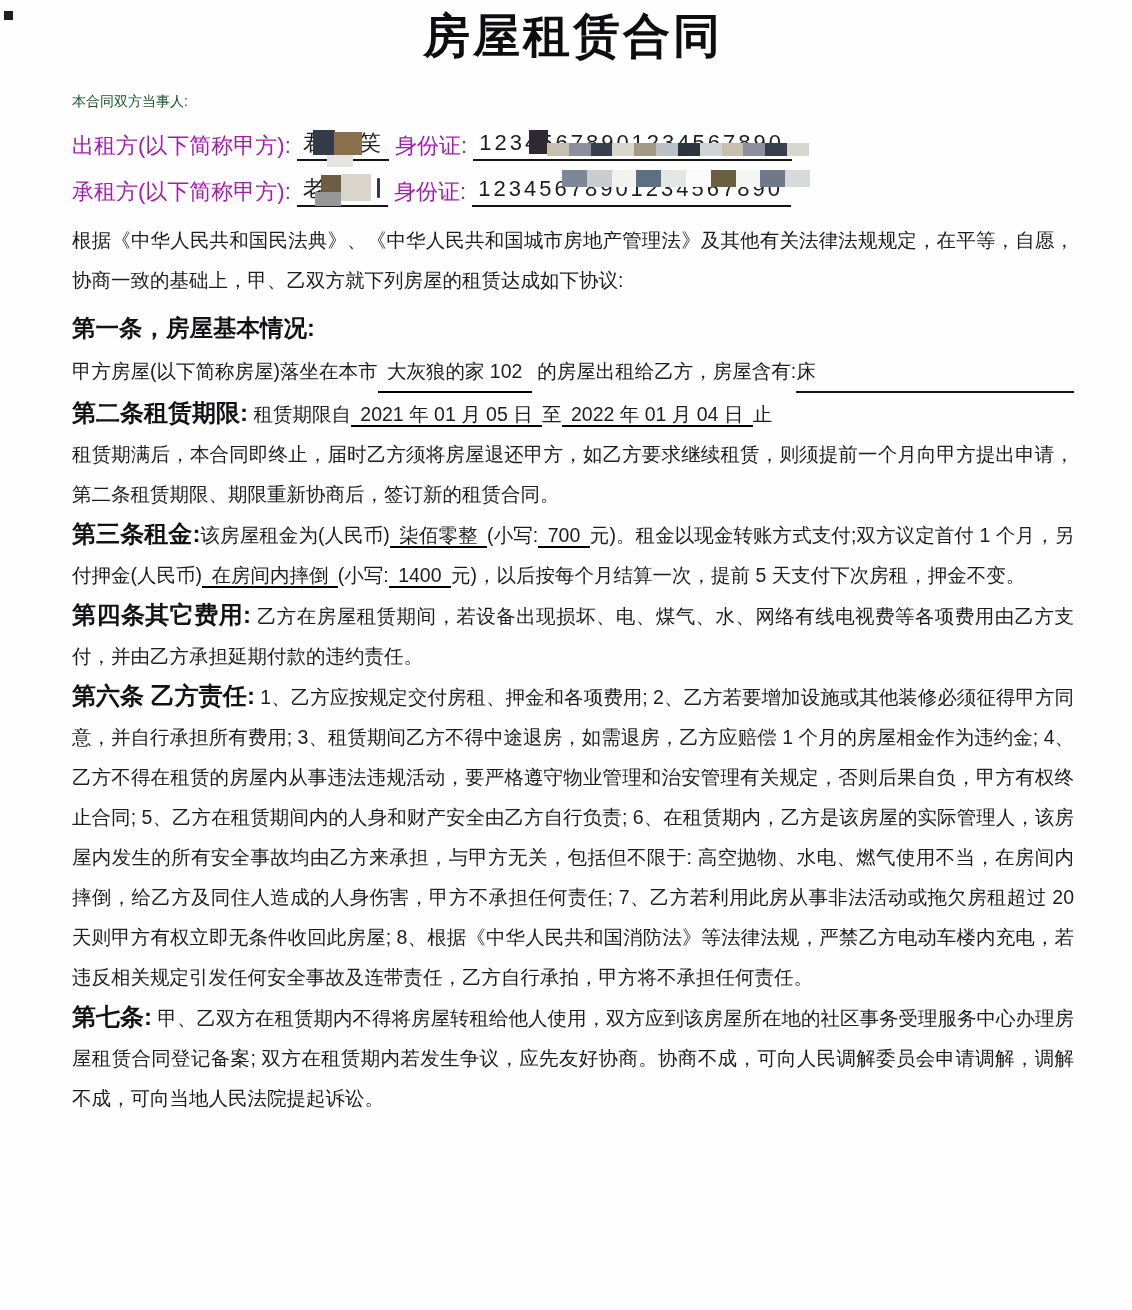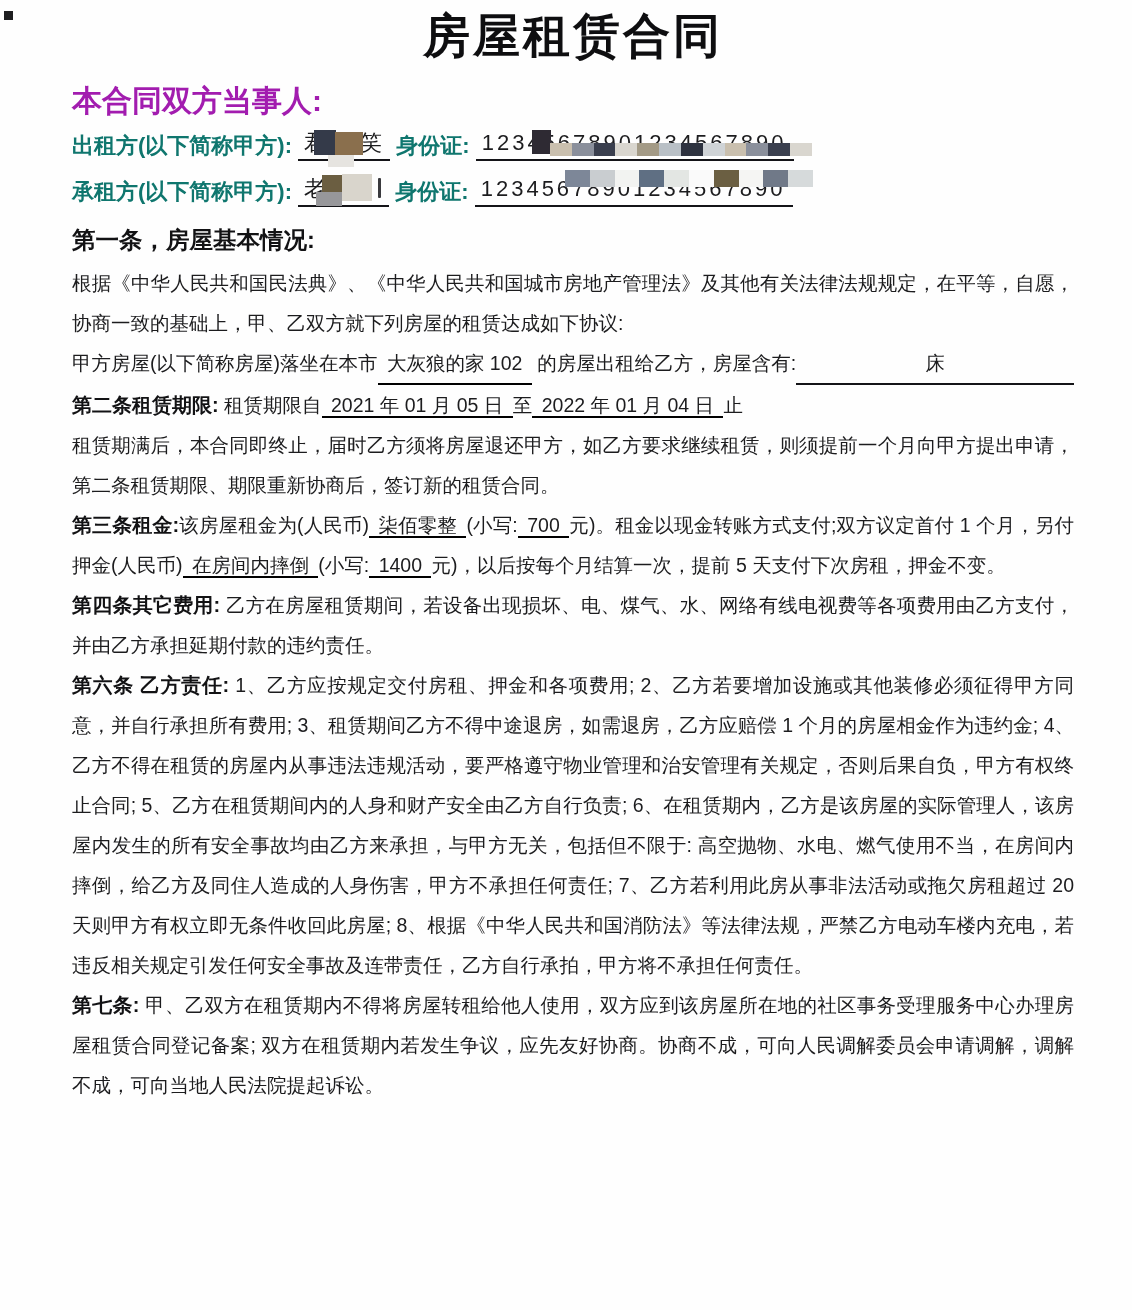--- a/index.html
+++ b/index.html
@@ -28,35 +28,35 @@
   .title {
     margin: 0 0 20px 0;
     text-align: center;
     font-size: 47px;
     line-height: 60px;
     font-weight: 900;
     letter-spacing: 3px;
     color: #0e0e10;
   }
   .party-heading {
-    font-size: 30px;
-    font-weight: bold;
+    font-size: 14px;
+    font-weight: normal;
     line-height: 30px;
     margin: 4px 0 12px 0;
-    color: #a21caf;
+    color: #14532d;
   }
   .party-row {
     font-size: 22px;
     line-height: 30px;
     margin: 0 0 13px 0;
     white-space: nowrap;
   }
   .plabel {
-    font-weight: bold;
-    color: #0f766e;
+    font-weight: normal;
+    color: #a21caf;
   }
   .pval {
     position: relative;
     display: inline-block;
     vertical-align: bottom;
     border-bottom: 2px solid #141418;
     padding: 0 8px 1px 6px;
   }
   .name-spacer {
     display: inline-block;
@@ -80,34 +80,34 @@
     pointer-events: none;
   }
   .doc-body { margin-top: 10px; }
   .line {
     font-size: 19.5px;
     line-height: 40px;
     text-align: justify;
     color: #1c1c1e;
   }
   .line .b { font-weight: bold; color: #121214; }
-  .line .lg { font-size: 20px; }
+  .line .lg { font-size: 24px; }
   .line.headline {
     margin: 8px 0 2px 0;
     text-align: left;
   }
   .line.headline .lg { font-size: 23.5px; }
   .line .u {
     border-bottom: 2px solid #000000;
     padding: 0 4px 0px 4px;
   }
   .line.flexline {
     display: flex;
     align-items: baseline;
-    text-align: center;
+    text-align: left;
   }
   .line.flexline span { white-space: pre; }
   .line.flexline .grow {
     flex: 1 1 auto;
     border-bottom: 2px solid #141418;
   }
   .line.flexline .blankw {
     display: inline-block;
     border-bottom: 2px solid #141418;
   }
@@ -130,22 +130,22 @@
   </div>
 
   <div class="party-row">
     <span class="plabel">承租方(以下简称甲方):</span>
     <span class="pval"><span>老</span><span class="name-spacer wide"></span><span class="partial-stroke"></span><div class="mosaic" style="left: 24px; top: 1px; width: 22px; height: 24px; background: rgb(107, 94, 65);"></div><div class="mosaic" style="left: 44px; top: 0px; width: 30px; height: 27px; background: rgb(217, 213, 204);"></div><div class="mosaic" style="left: 18px; top: 18px; width: 26px; height: 14px; background: rgb(151, 151, 154);"></div></span>
     <span class="plabel">身份证:</span>
     <span class="pval idv"><span>12345678901234567890</span><div class="mosaic" style="left: 90px; top: -4px; width: 248px; height: 17px; background: linear-gradient(90deg, rgb(125, 135, 152) 0%, rgb(125, 135, 152) 10%, rgb(201, 205, 208) 10%, rgb(201, 205, 208) 20%, rgb(242, 243, 241) 20%, rgb(242, 243, 241) 30%, rgb(95, 111, 131) 30%, rgb(95, 111, 131) 40%, rgb(227, 230, 227) 40%, rgb(227, 230, 227) 50%, rgb(250, 250, 250) 50%, rgb(250, 250, 250) 60%, rgb(107, 95, 66) 60%, rgb(107, 95, 66) 70%, rgb(245, 245, 243) 70%, rgb(245, 245, 243) 80%, rgb(112, 121, 136) 80%, rgb(112, 121, 136) 90%, rgb(214, 218, 219) 90%, rgb(214, 218, 219) 100%);"></div></span>
   </div>
 
   <div class="doc-body" id="doc-body">
+      <div class="line"><span>根据《中华人民共和国民法典》、《中华人民共和国城市房地产管理法》及其他有关法律法规规定，在平等，自愿，协商一致的基础上，甲、乙双方就下列房屋的租赁达成如下协议:</span></div>
       <div class="line headline"><span class="b lg">第一条，房屋基本情况:</span></div>
-      <div class="line"><span>根据《中华人民共和国民法典》、《中华人民共和国城市房地产管理法》及其他有关法律法规规定，在平等，自愿，协商一致的基础上，甲、乙双方就下列房屋的租赁达成如下协议:</span></div>
       <div class="line flexline">
         <span>甲方房屋(以下简称房屋)落坐在本市</span>
         <span class="u"> 大灰狼的家 102 </span>
         <span> 的房屋出租给乙方，房屋含有:</span>
         <span class="grow">床</span>
       </div>
       <div class="line"><span class="b lg">第二条租赁期限:</span><span> 租赁期限自</span><span class="u"> 2021 年 01 月 05 日 </span><span> 至</span><span class="u"> 2022 年 01 月 04 日 </span><span> 止</span></div>
       <div class="line"><span>租赁期满后，本合同即终止，届时乙方须将房屋退还甲方，如乙方要求继续租赁，则须提前一个月向甲方提出申请，第二条租赁期限、期限重新协商后，签订新的租赁合同。</span></div>
       <div class="line"><span class="b lg">第三条租金:</span><span>该房屋租金为(人民币)</span><span class="u"> 柒佰零整 </span><span> (小写:</span><span class="u"> 700 </span><span> 元)。租金以现金转账方式支付;双方议定首付 1 个月，另付押金(人民币)</span><span class="u"> 在房间内摔倒 </span><span> (小写:</span><span class="u"> 1400 </span><span> 元)，以后按每个月结算一次，提前 5 天支付下次房租，押金不变。</span></div>
       <div class="line"><span class="b lg">第四条其它费用:</span><span> 乙方在房屋租赁期间，若设备出现损坏、电、煤气、水、网络有线电视费等各项费用由乙方支付，并由乙方承担延期付款的违约责任。</span></div>

